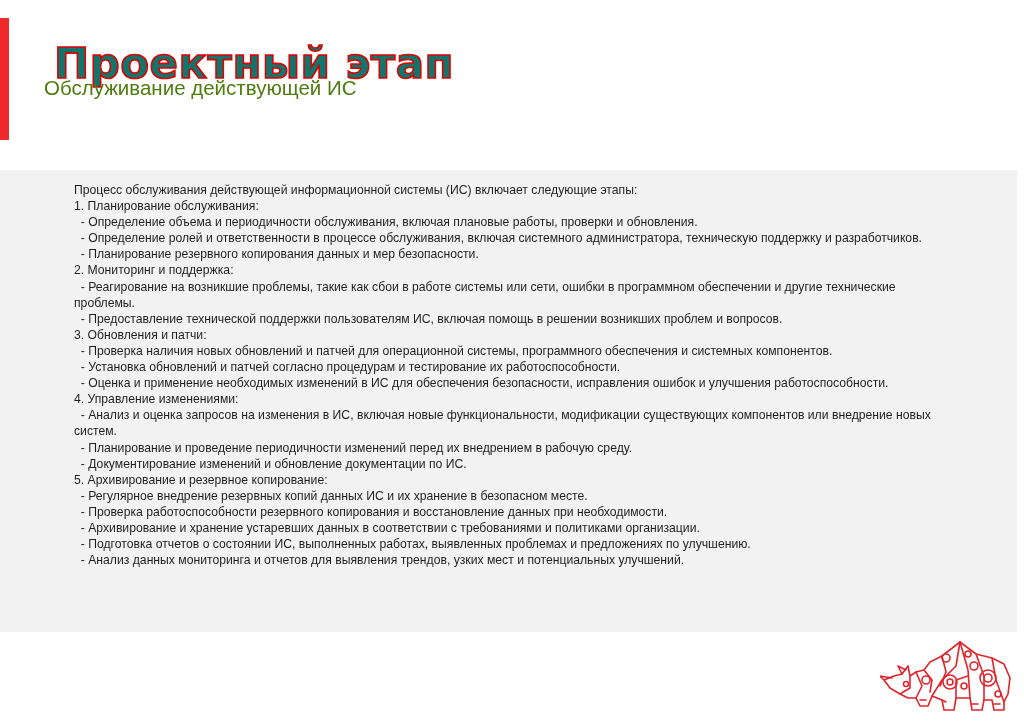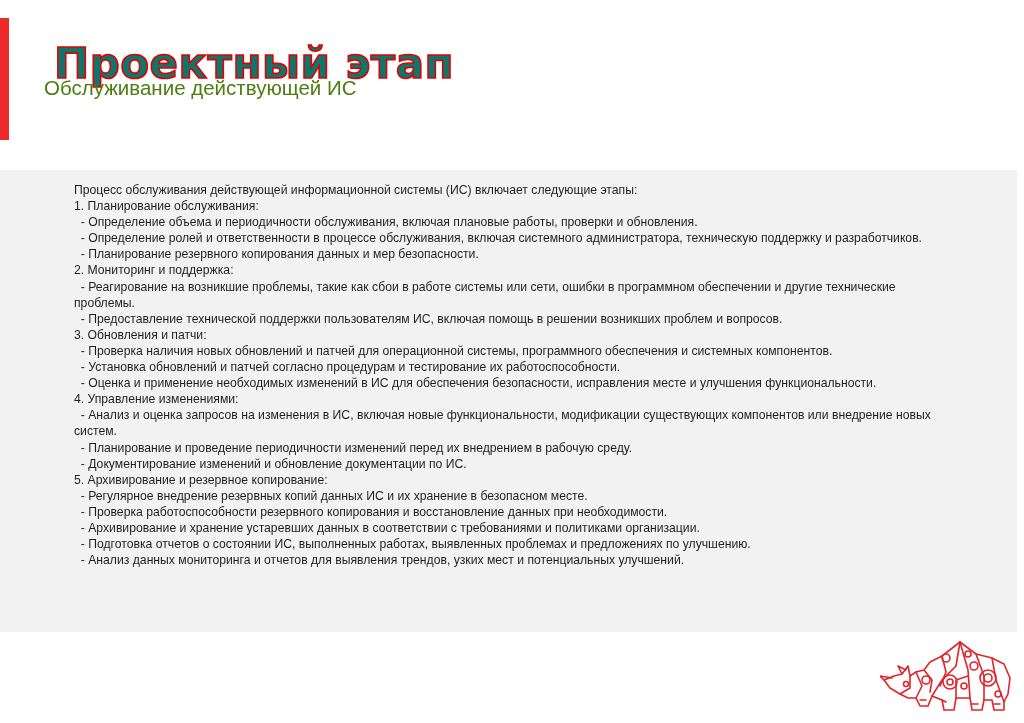--- a/index.html
+++ b/index.html
@@ -96,21 +96,21 @@
   <span class="line">  - Определение объема и периодичности обслуживания, включая плановые работы, проверки и обновления.</span>
   <span class="line">  - Определение ролей и ответственности в процессе обслуживания, включая системного администратора, техническую поддержку и разработчиков.</span>
   <span class="line">  - Планирование резервного копирования данных и мер безопасности.</span>
   <span class="line">2. Мониторинг и поддержка:</span>
   <span class="line">  - Реагирование на возникшие проблемы, такие как сбои в работе системы или сети, ошибки в программном обеспечении и другие технические</span>
   <span class="line">проблемы.</span>
   <span class="line">  - Предоставление технической поддержки пользователям ИС, включая помощь в решении возникших проблем и вопросов.</span>
   <span class="line">3. Обновления и патчи:</span>
   <span class="line">  - Проверка наличия новых обновлений и патчей для операционной системы, программного обеспечения и системных компонентов.</span>
   <span class="line">  - Установка обновлений и патчей согласно процедурам и тестирование их работоспособности.</span>
-  <span class="line">  - Оценка и применение необходимых изменений в ИС для обеспечения безопасности, исправления месте и улучшения функциональности.</span>
+  <span class="line">  - Оценка и применение необходимых изменений в ИС для обеспечения безопасности, исправления ошибок и улучшения работоспособности.</span>
   <span class="line">4. Управление изменениями:</span>
   <span class="line">  - Анализ и оценка запросов на изменения в ИС, включая новые функциональности, модификации существующих компонентов или внедрение новых</span>
   <span class="line">систем.</span>
   <span class="line">  - Планирование и проведение периодичности изменений перед их внедрением в рабочую среду.</span>
   <span class="line">  - Документирование изменений и обновление документации по ИС.</span>
   <span class="line">5. Архивирование и резервное копирование:</span>
   <span class="line">  - Регулярное внедрение резервных копий данных ИС и их хранение в безопасном месте.</span>
   <span class="line">  - Проверка работоспособности резервного копирования и восстановление данных при необходимости.</span>
   <span class="line">  - Архивирование и хранение устаревших данных в соответствии с требованиями и политиками организации.</span>
   <span class="line">  - Подготовка отчетов о состоянии ИС, выполненных работах, выявленных проблемах и предложениях по улучшению.</span>

